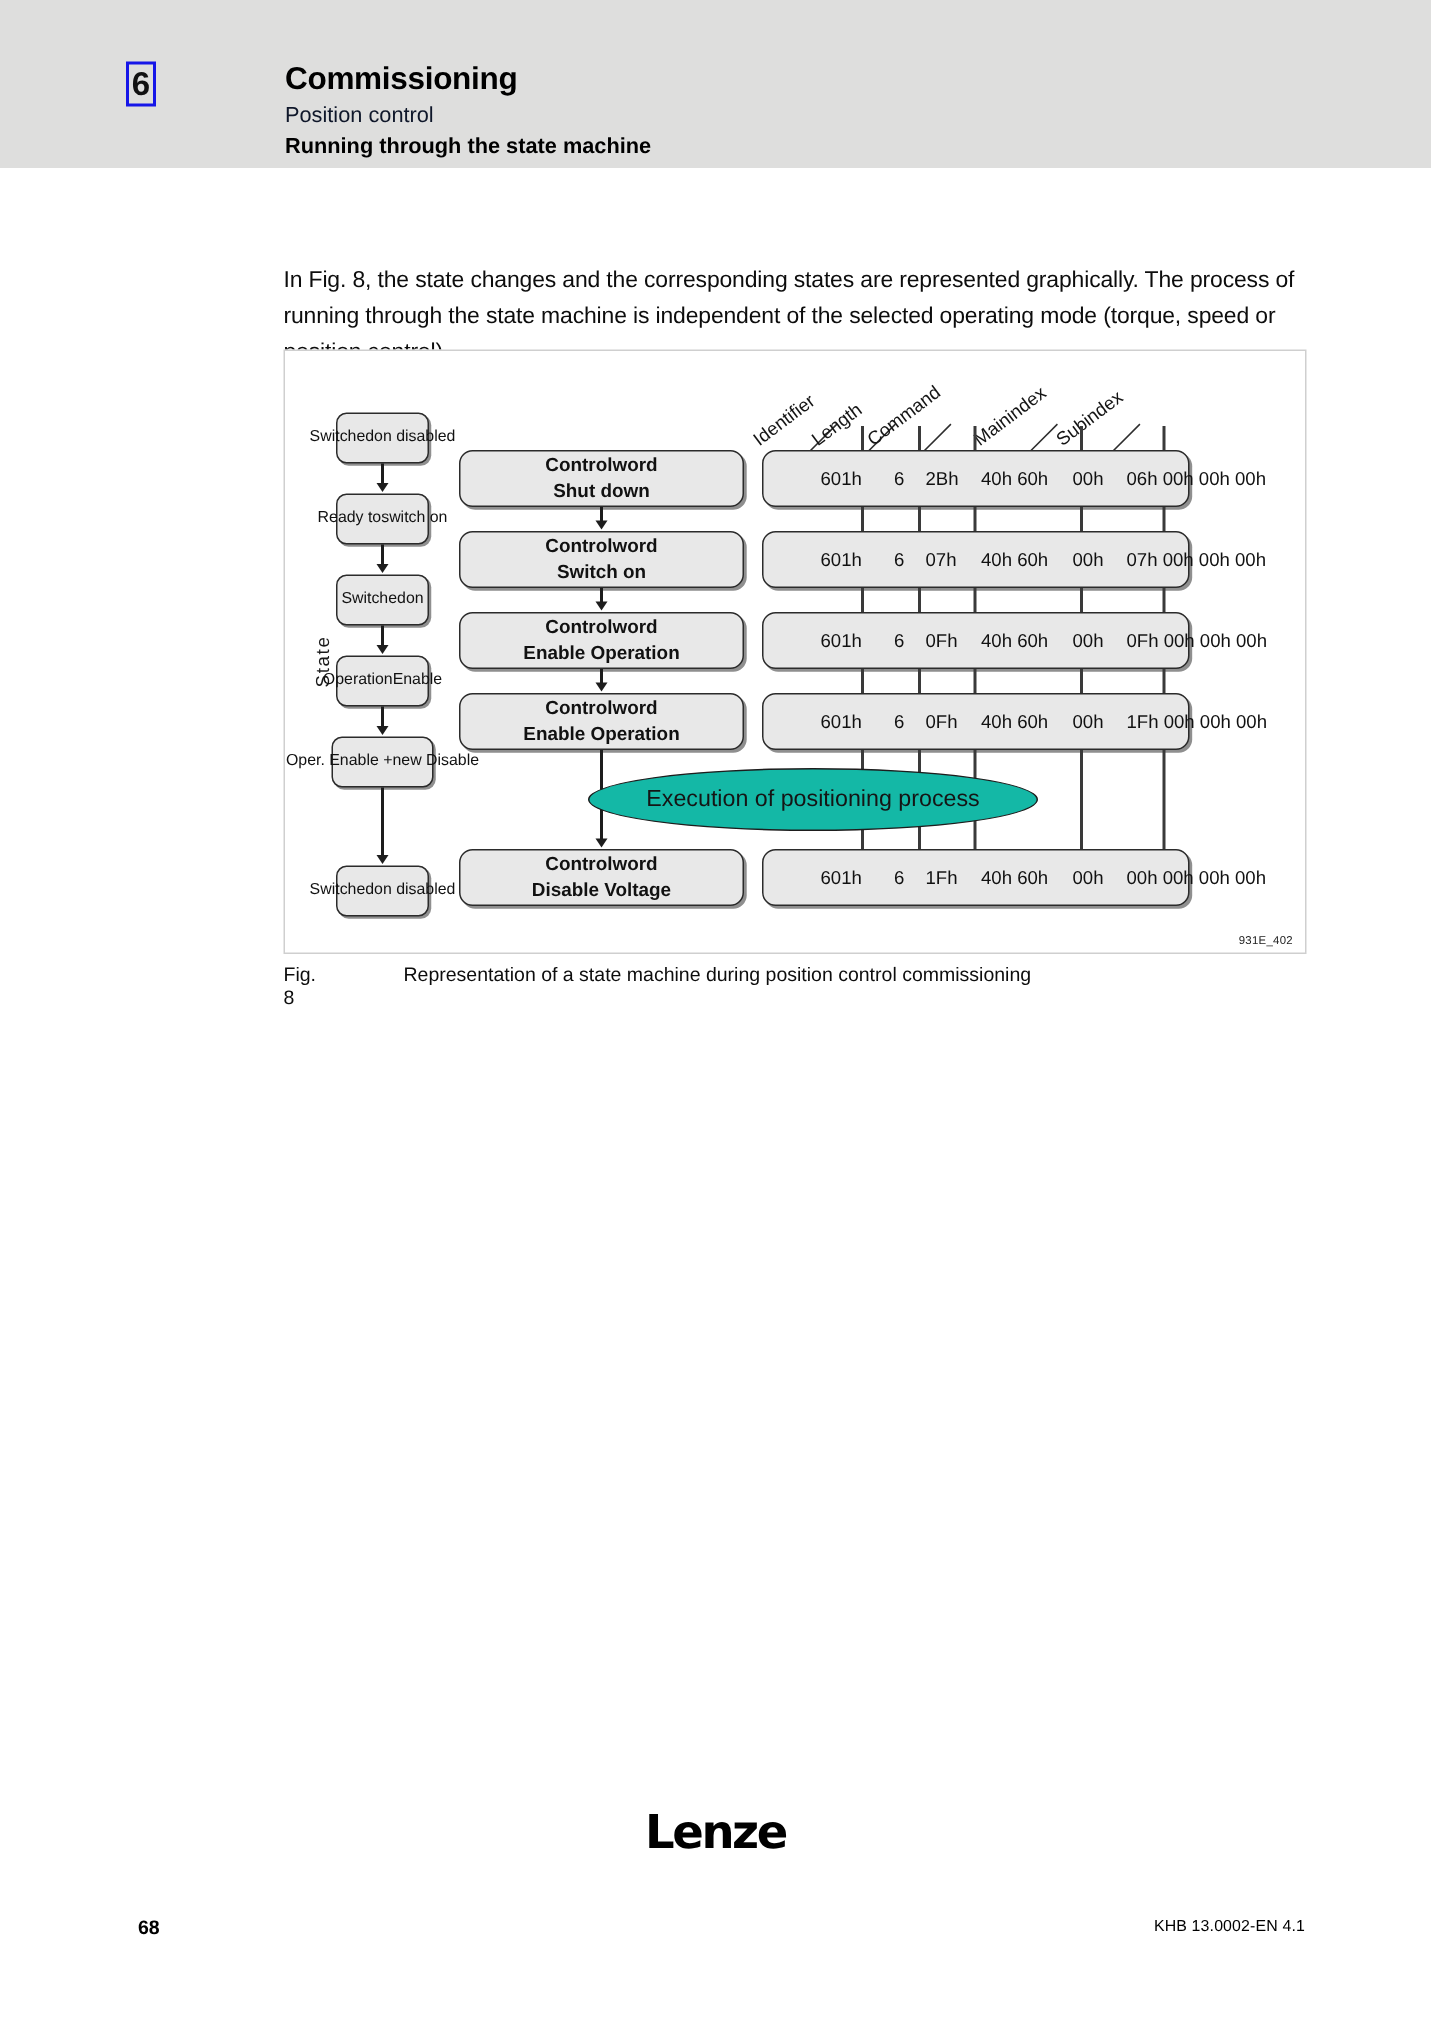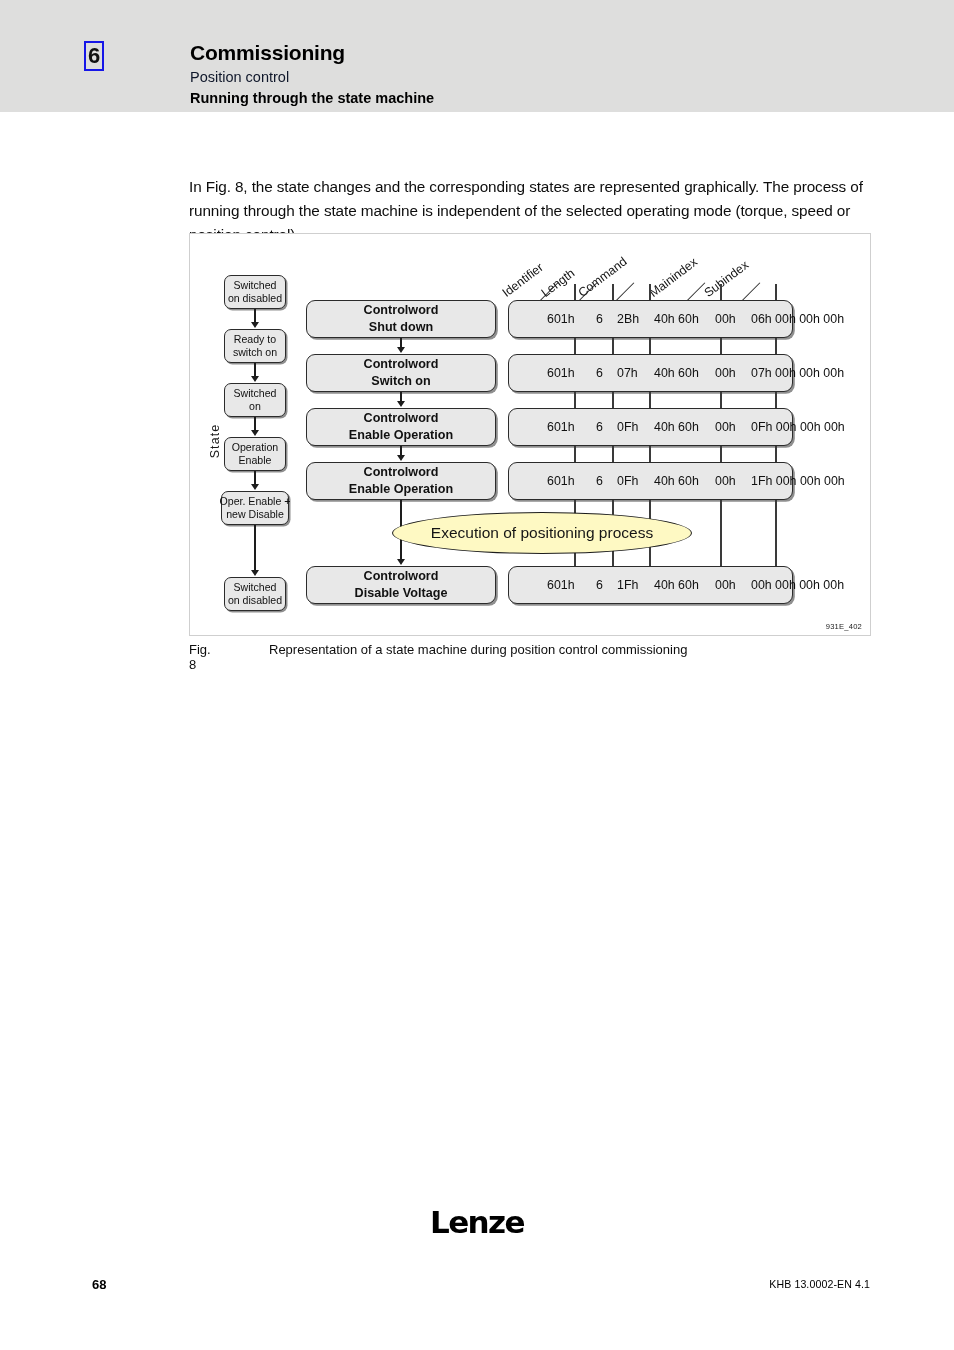--- a/index.html
+++ b/index.html
@@ -102,21 +102,21 @@
     position: absolute;
     background: #e8e8e8;
     border: 1.6px solid #2b2b2b;
     border-radius: 7px;
     box-shadow: 1.5px 1.5px 0 0 #8f8f8f;
     text-align: center;
     font-size: 10.6px;
     line-height: 13.5px;
     color: #111111;
     display: flex;
-    flex-direction: column;
+    flex-direction: row;
     justify-content: center;
     align-items: center;
     padding: 0 2px;
   }
   .state-box span { display: block; white-space: nowrap; }
 
   .cw-box {
     position: absolute;
     background: #e8e8e8;
     border: 1.6px solid #2b2b2b;
@@ -180,21 +180,21 @@
     white-space: nowrap;
     transform-origin: 0 100%;
     transform: rotate(-37deg);
   }
 
   
   #exec-ellipse {
     position: absolute;
     border: 1.7px solid #1d1d1d;
     border-radius: 50%;
-    background: #fef9c3;
+    background: #14b8a6;
     display: flex;
     align-items: center;
     justify-content: center;
     font-size: 15.5px;
     color: #151515;
     z-index: 5;
   }
 
   
   #figure-caption {

